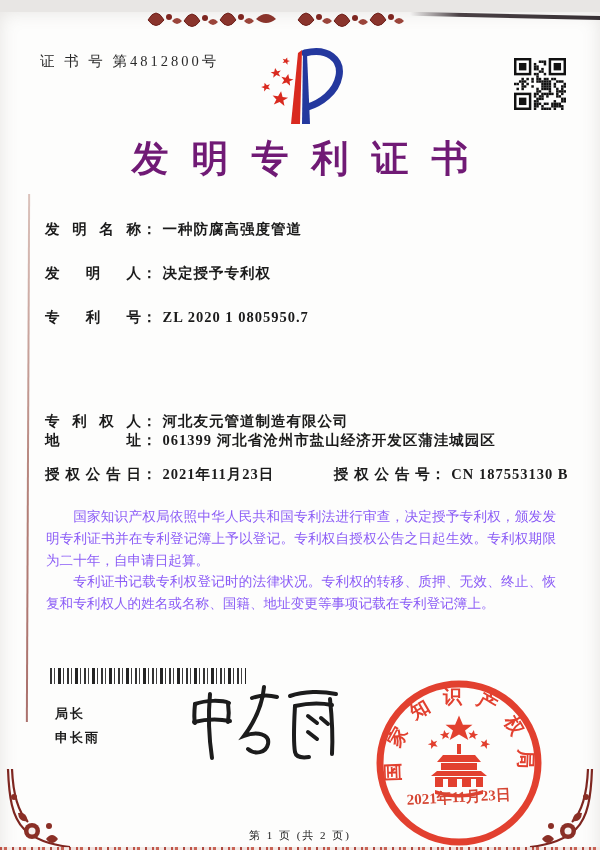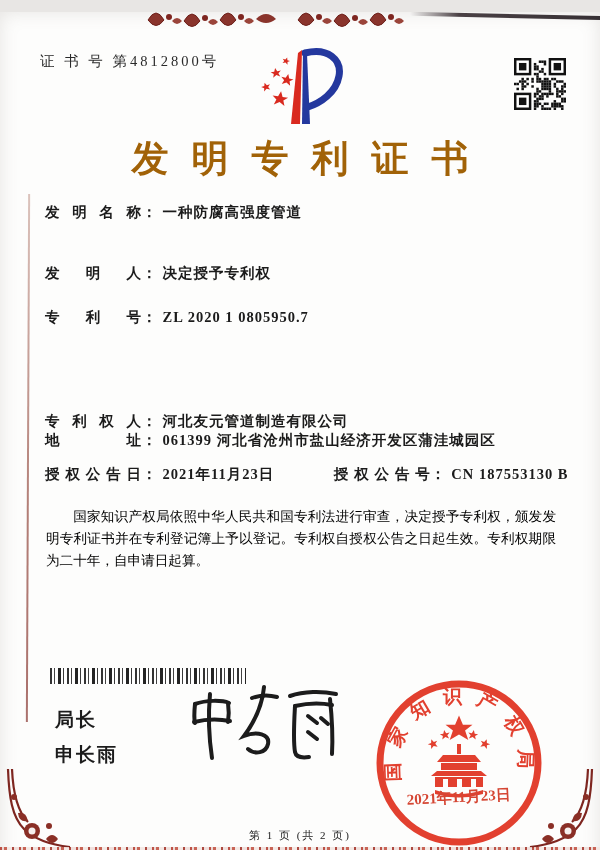--- a/index.html
+++ b/index.html
@@ -20,36 +20,36 @@
     background:repeating-linear-gradient(90deg,#b23528 0 2px,#e8d5cf 2px 4px,#c04a3a 4px 7px,#f3e6e2 7px 12px,#9f2b20 12px 14px,#efdcd8 14px 19px);
     filter:blur(.7px);opacity:.85;}
   .corner{position:absolute;bottom:8px;width:70px;height:85px;}
   .corner.left{left:2px;}
   .corner.right{right:2px;transform:scaleX(-1);}
   
   .cert-no{position:absolute;left:40px;top:40px;font-size:14.5px;letter-spacing:3px;color:#2a2a2a;}
   .logo{position:absolute;left:252px;top:34px;}
   .qr{position:absolute;left:514px;top:44px;}
   .title{position:absolute;left:0;top:122px;width:100%;text-align:center;
-    font-size:37px;font-weight:bold;letter-spacing:23px;text-indent:23px;color:#a16207;}
+    font-size:37px;font-weight:bold;letter-spacing:23px;text-indent:23px;color:#701a75;}
   
   .frow{position:absolute;left:45px;font-size:14.5px;font-weight:600;white-space:nowrap;color:#1b1b1b;}
   .flabel{display:inline-block;width:96px;text-align:justify;text-align-last:justify;vertical-align:bottom;}
   .fcolon{display:inline-block;margin-left:1px;}
   .fvalue{margin-left:6px;letter-spacing:1px;}
   .grant-group{display:inline-block;margin-left:56px;}
   
   .body-text{position:absolute;left:46px;top:494px;width:510px;font-size:13.6px;
-    line-height:1.6;text-align:justify;color:#000000;font-weight:500;}
+    line-height:1.6;text-align:justify;color:#8b5cf6;font-weight:500;}
   .body-text p{margin:0;text-indent:2em;}
   
   .barcode{position:absolute;left:50px;top:656px;width:196px;height:16px;
     background:repeating-linear-gradient(90deg,#222 0 2px,#fff 2px 4px,#333 4px 5px,#fff 5px 8px,#111 8px 11px,#fff 11px 13px,#2a2a2a 13px 14px,#fff 14px 17px);
     opacity:.92;}
-  .signer{position:absolute;left:55px;top:690px;font-size:19px;font-weight:600;line-height:1.85;letter-spacing:2px;}
+  .signer{position:absolute;left:55px;top:690px;font-size:13px;font-weight:600;line-height:1.85;letter-spacing:2px;}
   .signature{position:absolute;left:180px;top:662px;}
   .seal{position:absolute;left:370px;top:664px;}
   .footer{position:absolute;left:0;top:816px;width:100%;text-align:center;font-size:11px;letter-spacing:2px;color:#222;}
 </style>
 </head>
 <body>
 
 <div class="page">
 
   <svg class="top-band" viewBox="0 0 268 22">
@@ -220,21 +220,21 @@
       <rect x="14" y="0" width="7" height="7" fill="#111"></rect>
       <rect x="15" y="1" width="5" height="5" fill="#fff"></rect>
       <rect x="16" y="2" width="3" height="3" fill="#111"></rect>
       <rect x="0" y="14" width="7" height="7" fill="#111"></rect>
       <rect x="1" y="15" width="5" height="5" fill="#fff"></rect>
       <rect x="2" y="16" width="3" height="3" fill="#111"></rect>
     </svg>
 
   <div class="title">发明专利证书</div>
 
-  <div class="frow" style="top:191px">
+  <div class="frow" style="top:208px">
     <span class="flabel">发明名称</span><span class="fcolon">：</span><span class="fvalue">一种防腐高强度管道</span>
   </div>
   <div class="frow" style="top:252px">
     <span class="flabel">发明人</span><span class="fcolon">：</span><span class="fvalue">决定授予专利权</span>
   </div>
   <div class="frow" style="top:296px">
     <span class="flabel">专利号</span><span class="fcolon">：</span><span class="fvalue">ZL 2020 1 0805950.7</span>
   </div>
   <div class="frow" style="top:400px">
     <span class="flabel">专利权人</span><span class="fcolon">：</span><span class="fvalue">河北友元管道制造有限公司</span>
@@ -244,20 +244,21 @@
   </div>
   <div class="frow" style="top:453px">
     <span class="flabel">授权公告日</span><span class="fcolon">：</span><span class="fvalue">2021年11月23日</span>
     <span class="grant-group">
       <span class="flabel">授权公告号</span><span class="fcolon">：</span><span class="fvalue">CN 187553130 B</span>
     </span>
   </div>
 
   <div class="body-text">
     <p>国家知识产权局依照中华人民共和国专利法进行审查，决定授予专利权，颁发发明专利证书并在专利登记簿上予以登记。专利权自授权公告之日起生效。专利权期限为二十年，自申请日起算。</p>
+    <p>专利证书记载专利权登记时的法律状况。专利权的转移、质押、无效、终止、恢复和专利权人的姓名或名称、国籍、地址变更等事项记载在专利登记簿上。</p>
   </div>
 
   <div class="barcode"></div>
 
   <div class="signer">
     <div>局长</div>
     <div>申长雨</div>
   </div>
 
   <svg class="signature" width="170" height="110" viewBox="0 0 170 110">

